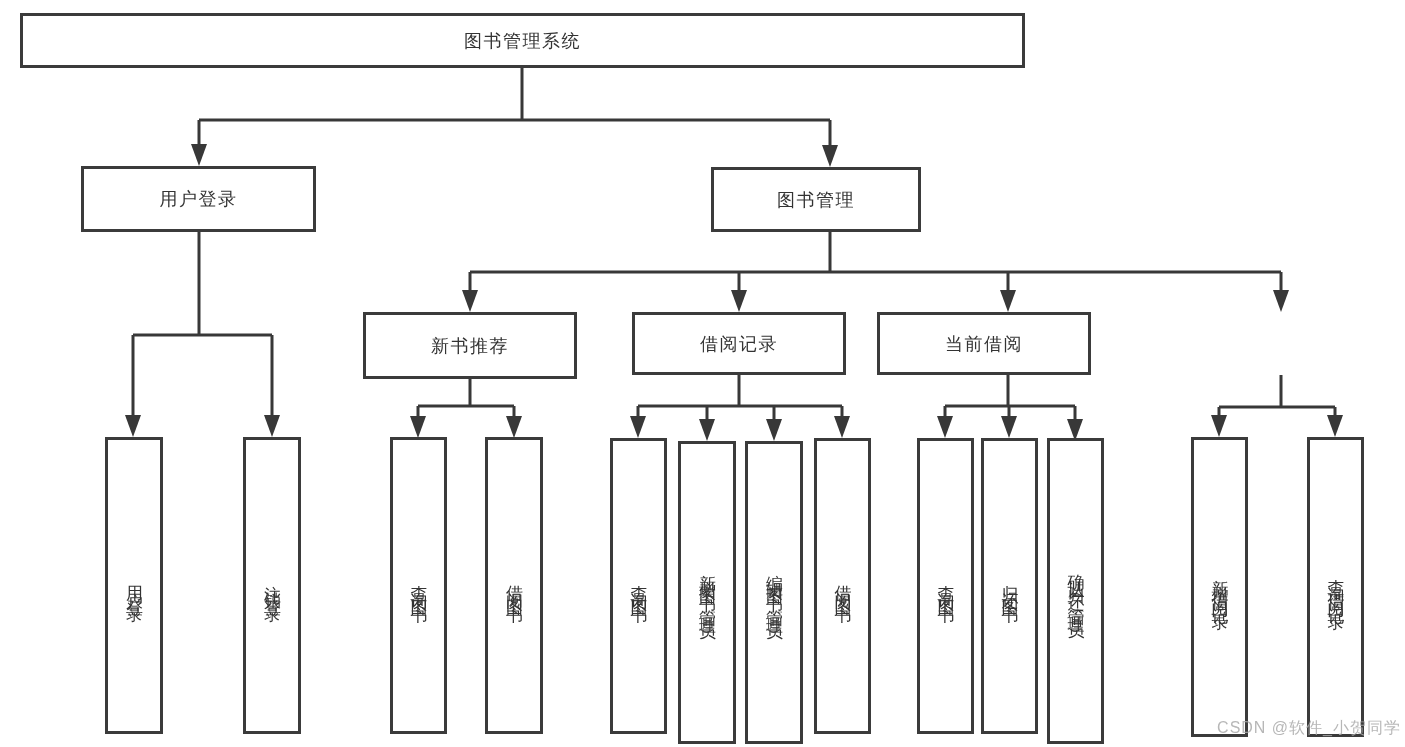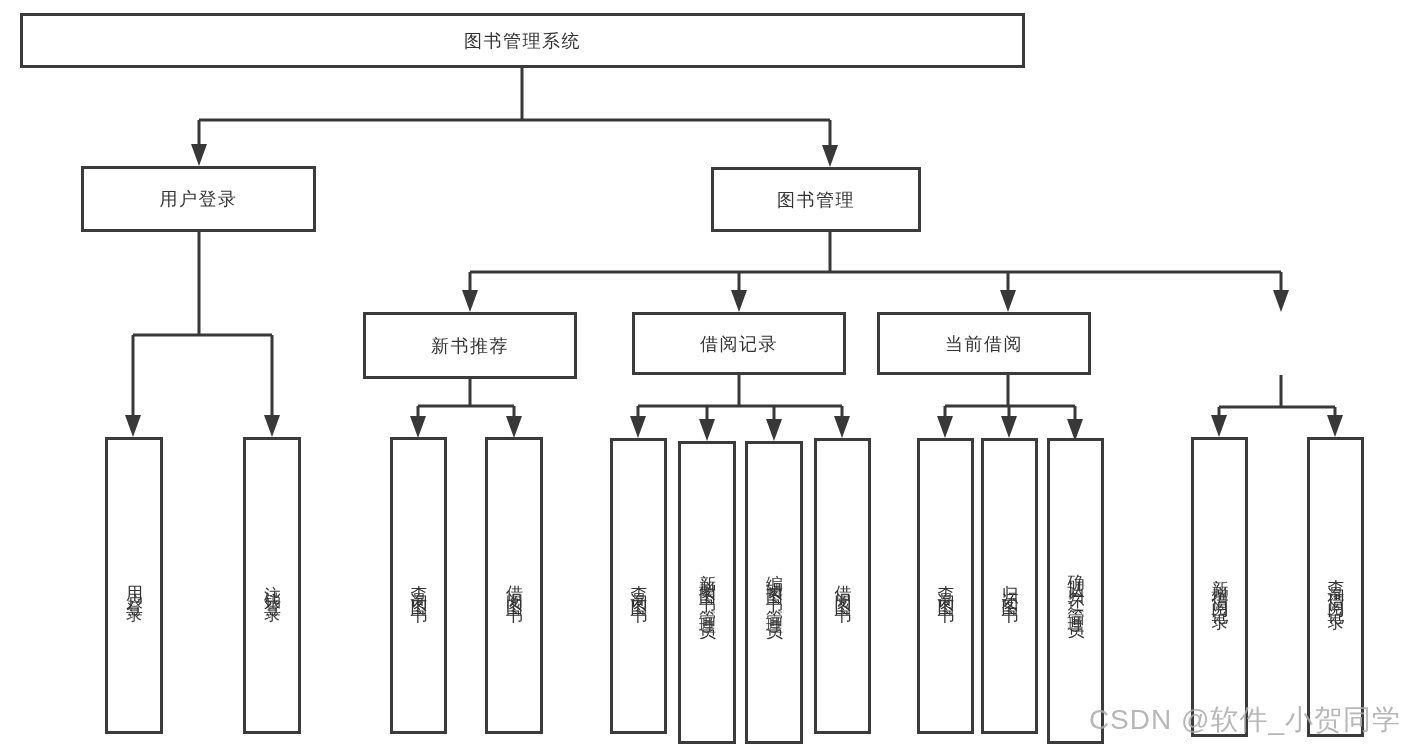--- a/index.html
+++ b/index.html
@@ -14,21 +14,21 @@
     border:3px solid #3b3b3b; display:flex; align-items:center; justify-content:center;
     z-index:1; color:#333333;
   }
   .nh .lbl { font-size:18px; letter-spacing:1.5px; white-space:nowrap; }
   .nv .lbl {
     writing-mode:vertical-rl; text-orientation:mixed;
     font-size:17px; letter-spacing:7px; line-height:1.05; white-space:nowrap;
   }
   #watermark {
     position:absolute; right:4px; bottom:8px; z-index:2;
-    font-size:28px; color:rgba(170,170,170,0.85); letter-spacing:1px; white-space:nowrap;
+    font-size:16px; color:rgba(170,170,170,0.85); letter-spacing:1px; white-space:nowrap;
   }
 </style>
 </head>
 <body>
 
 <div id="stage">
 
   <svg id="connectors" width="1405" height="747" viewBox="0 0 1405 747">
     <g stroke="#383838" stroke-width="3" fill="none">
 

